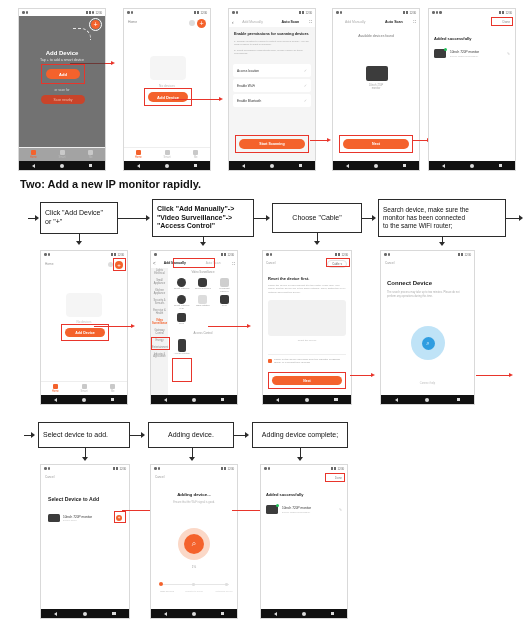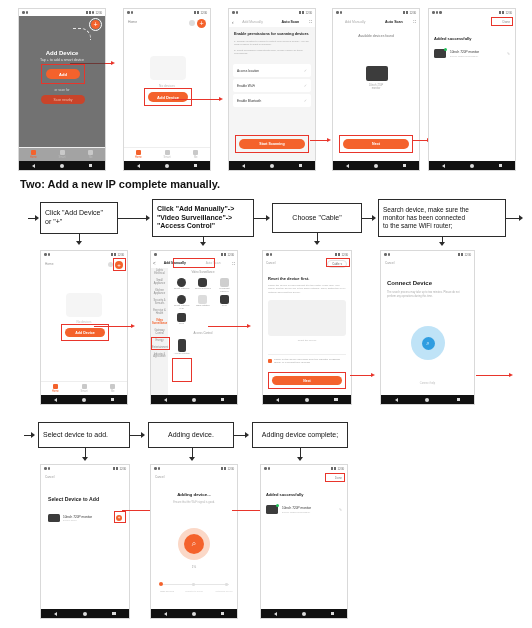--- a/index.html
+++ b/index.html
@@ -321,21 +321,21 @@
       <span style="font-size:3.5px;color:#bbb;">✎</span>
     </div>
   </div>
   <div class="navbar">
     <span class="nav-tri"></span>
     <span class="nav-circ"></span>
     <span class="nav-sq"></span>
   </div>
 </div>
 
-<div class="section-title" style="left:20px; top:178px;">Two: Add a new IP complete manually.</div>
+<div class="section-title" style="left:20px; top:178px;">Two: Add a new IP monitor rapidly.</div>
 
 <div class="fbox" style="left:40px; top:202px; width:78px; height:32px;">
   <span>Click "Add Device"</span>
   <span>or "+"</span>
 </div>
 
 <div class="fbox" style="left:152px; top:199px; width:102px; height:38px; font-weight:bold;">
   <span>Click "Add Manually"-&gt;</span>
   <span>"Video Surveillance"-&gt;</span>
   <span>"Access Control"</span>

